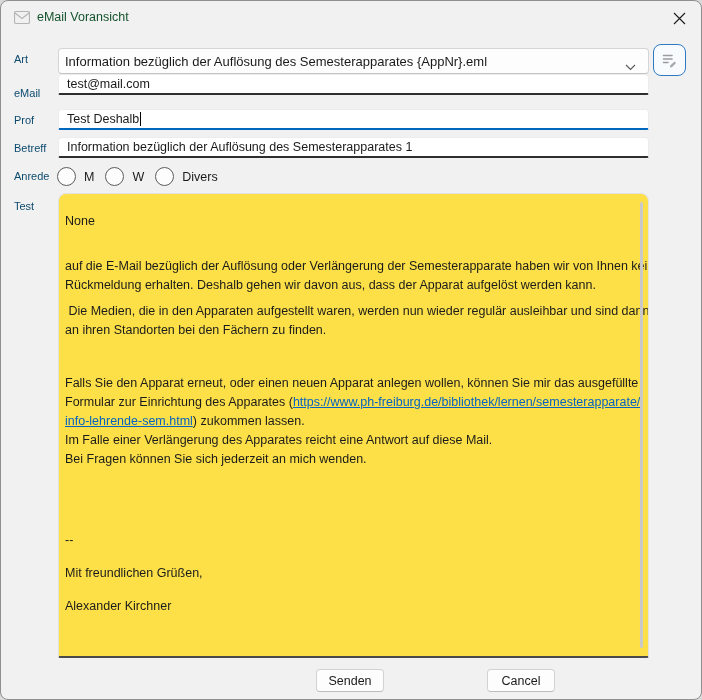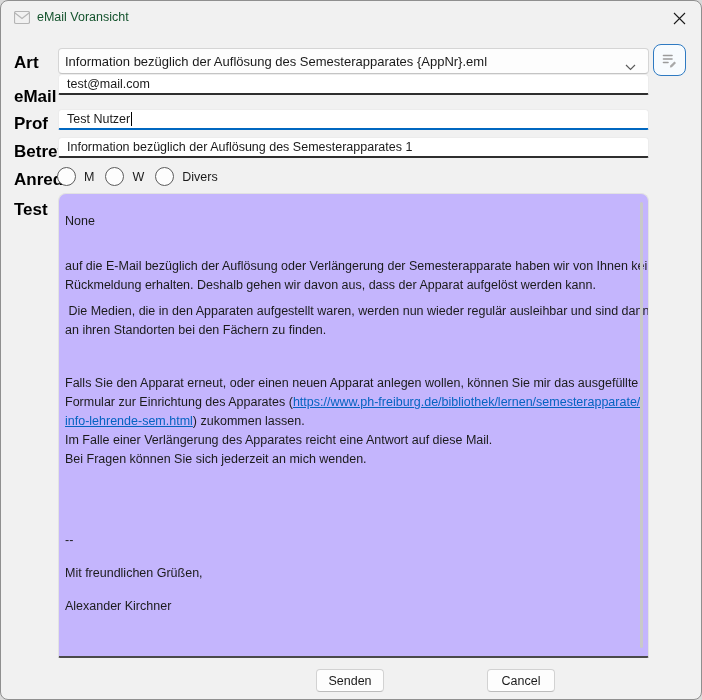--- a/index.html
+++ b/index.html
@@ -9,21 +9,21 @@
     border:1px solid #8f8f8f;border-radius:8px;overflow:hidden;
     font-family:"Liberation Sans",sans-serif;color:#1a1a1a;
   }
   
   .titlebar{position:absolute;left:0;top:0;width:100%;height:36px;}
   .title-icon{position:absolute;left:13px;top:10px;width:16px;height:14px;}
   .title-text{position:absolute;left:36px;top:9px;font-size:12.5px;color:#14532d;}
   .close-btn{position:absolute;right:2px;top:0;width:40px;height:34px;display:flex;align-items:center;justify-content:center;cursor:default;}
   .close-btn svg{display:block;}
   
-  .field-label{position:absolute;left:13px;font-size:17px;color:#000000;font-weight:bold;}
+  .field-label{position:absolute;left:13px;font-size:11px;color:#0c4a6e;}
   
   .combobox{
     position:absolute;left:57px;top:47px;width:591px;height:26px;
     background:#fdfdfd;border:1px solid #d5d5d5;border-bottom-color:#c4c4c4;
     border-radius:4px;display:flex;align-items:center;
     padding:0 28px 0 6px;font-size:13px;
   }
   .combobox .cb-text{white-space:nowrap;overflow:hidden;}
   .cb-chevron{position:absolute;right:12px;top:10px;}
   
@@ -42,21 +42,21 @@
   .textbox.focused{border-bottom-color:#0067c0;}
   .caret{display:inline-block;width:1px;height:14px;background:#000;margin-left:1px;}
   
   .radio-group{position:absolute;left:56px;top:166px;display:flex;align-items:center;}
   .radio-item{display:flex;align-items:center;margin-right:11px;}
   .radio-circle{width:19px;height:19px;border:1px solid #5c5c5c;border-radius:50%;background:#fdfdfd;}
   .radio-label{margin-left:8px;font-size:12.5px;}
   
   .mail-area{
     position:absolute;left:57px;top:192px;width:591px;height:465px;
-    background:#c4b5fd;border:1px solid #e2e2e2;border-bottom:2px solid #4a4a4a;
+    background:#fde047;border:1px solid #e2e2e2;border-bottom:2px solid #4a4a4a;
     border-radius:8px 8px 2px 2px;overflow:hidden;
     padding:18px 20px 0 6px;
   }
   .mail-par{margin:0;}
   .mail-line{white-space:pre;min-height:19px;line-height:19px;font-size:12.5px;color:#1b1b1b;}
   .mail-link{color:#0563c1;text-decoration:underline;}
   .mail-scrollbar{position:absolute;right:5px;top:8px;width:3px;height:446px;background:#c9c9c9;border-radius:2px;}
   
   .btn{
     position:absolute;top:668px;width:68px;height:23px;
@@ -106,21 +106,21 @@
     </svg>
   </div>
 
   <span class="field-label" style="top:86px;">eMail</span>
   <div class="textbox" style="top:73px;">
     <span>test@mail.com</span>
   </div>
 
   <span class="field-label" style="top:113px;">Prof</span>
   <div class="textbox focused" style="top:108px;">
-    <span>Test Nutzer</span><span class="caret"></span>
+    <span>Test Deshalb</span><span class="caret"></span>
   </div>
 
   <span class="field-label" style="top:141px;">Betreff</span>
   <div class="textbox" style="top:136px;">
     <span>Information bezüglich der Auflösung des Semesterapparates 1</span>
   </div>
 
   <span class="field-label" style="top:169px;">Anrede</span>
   <div class="radio-group">
     <span class="radio-item">

